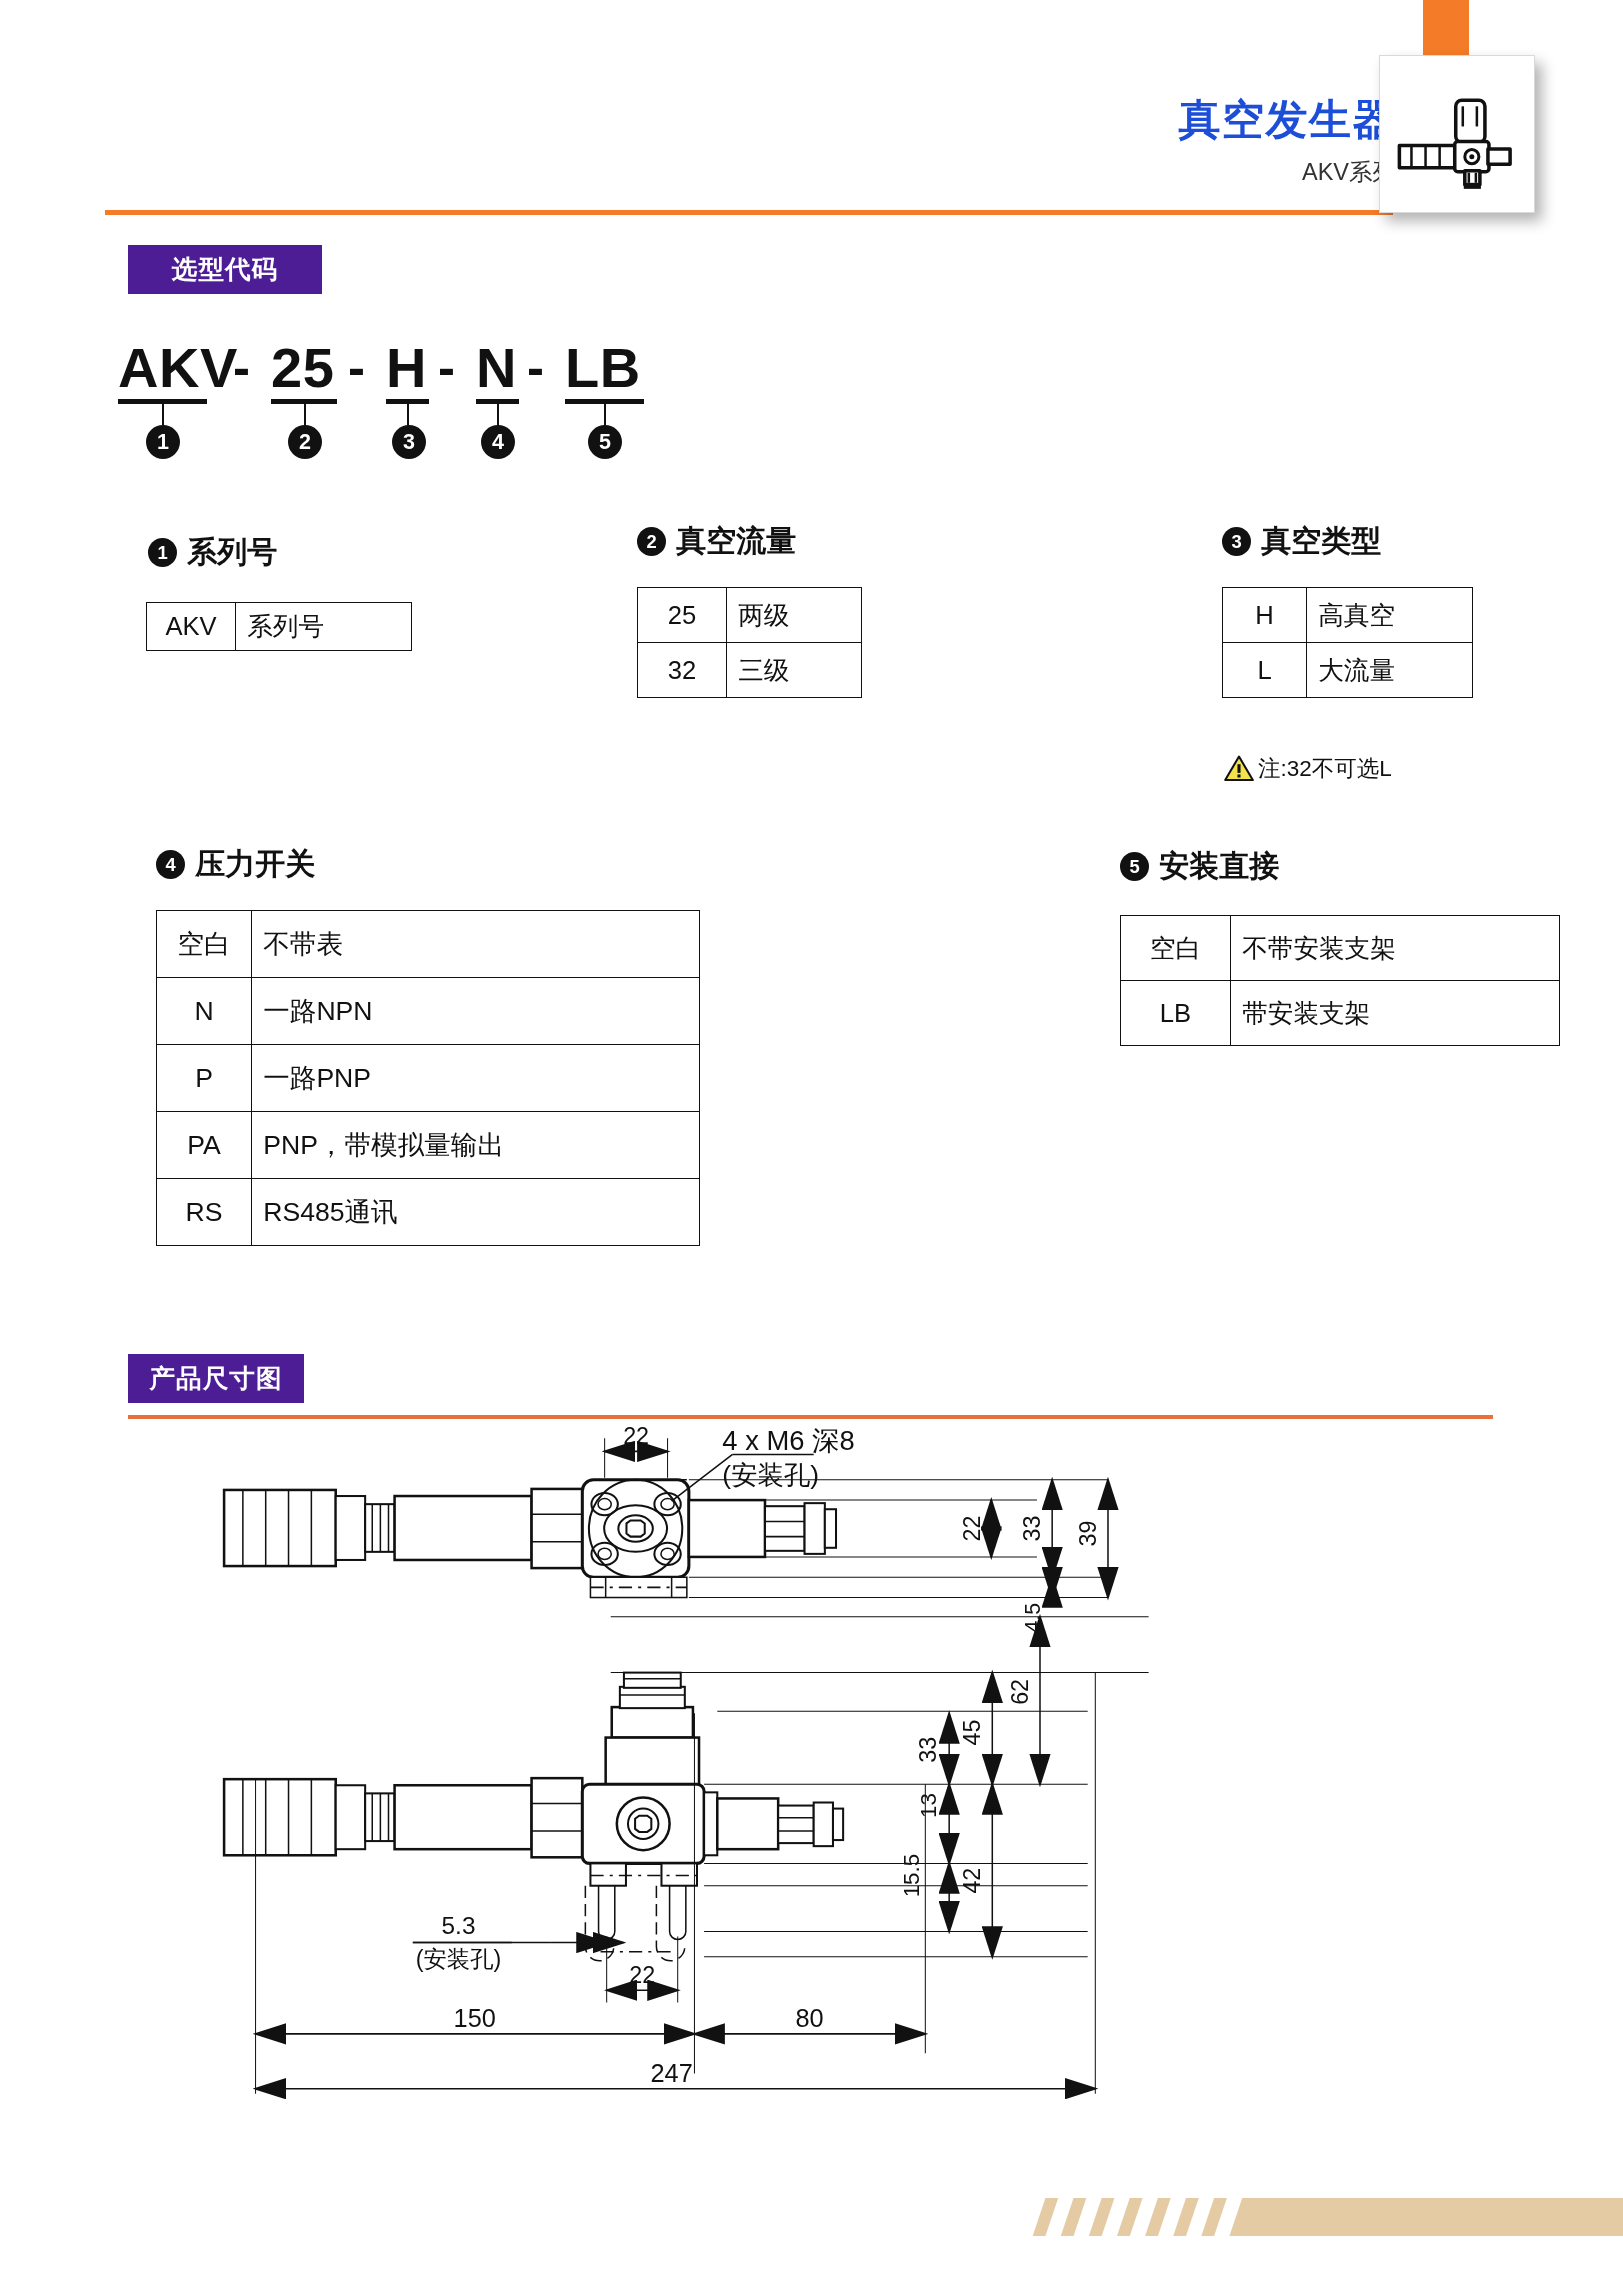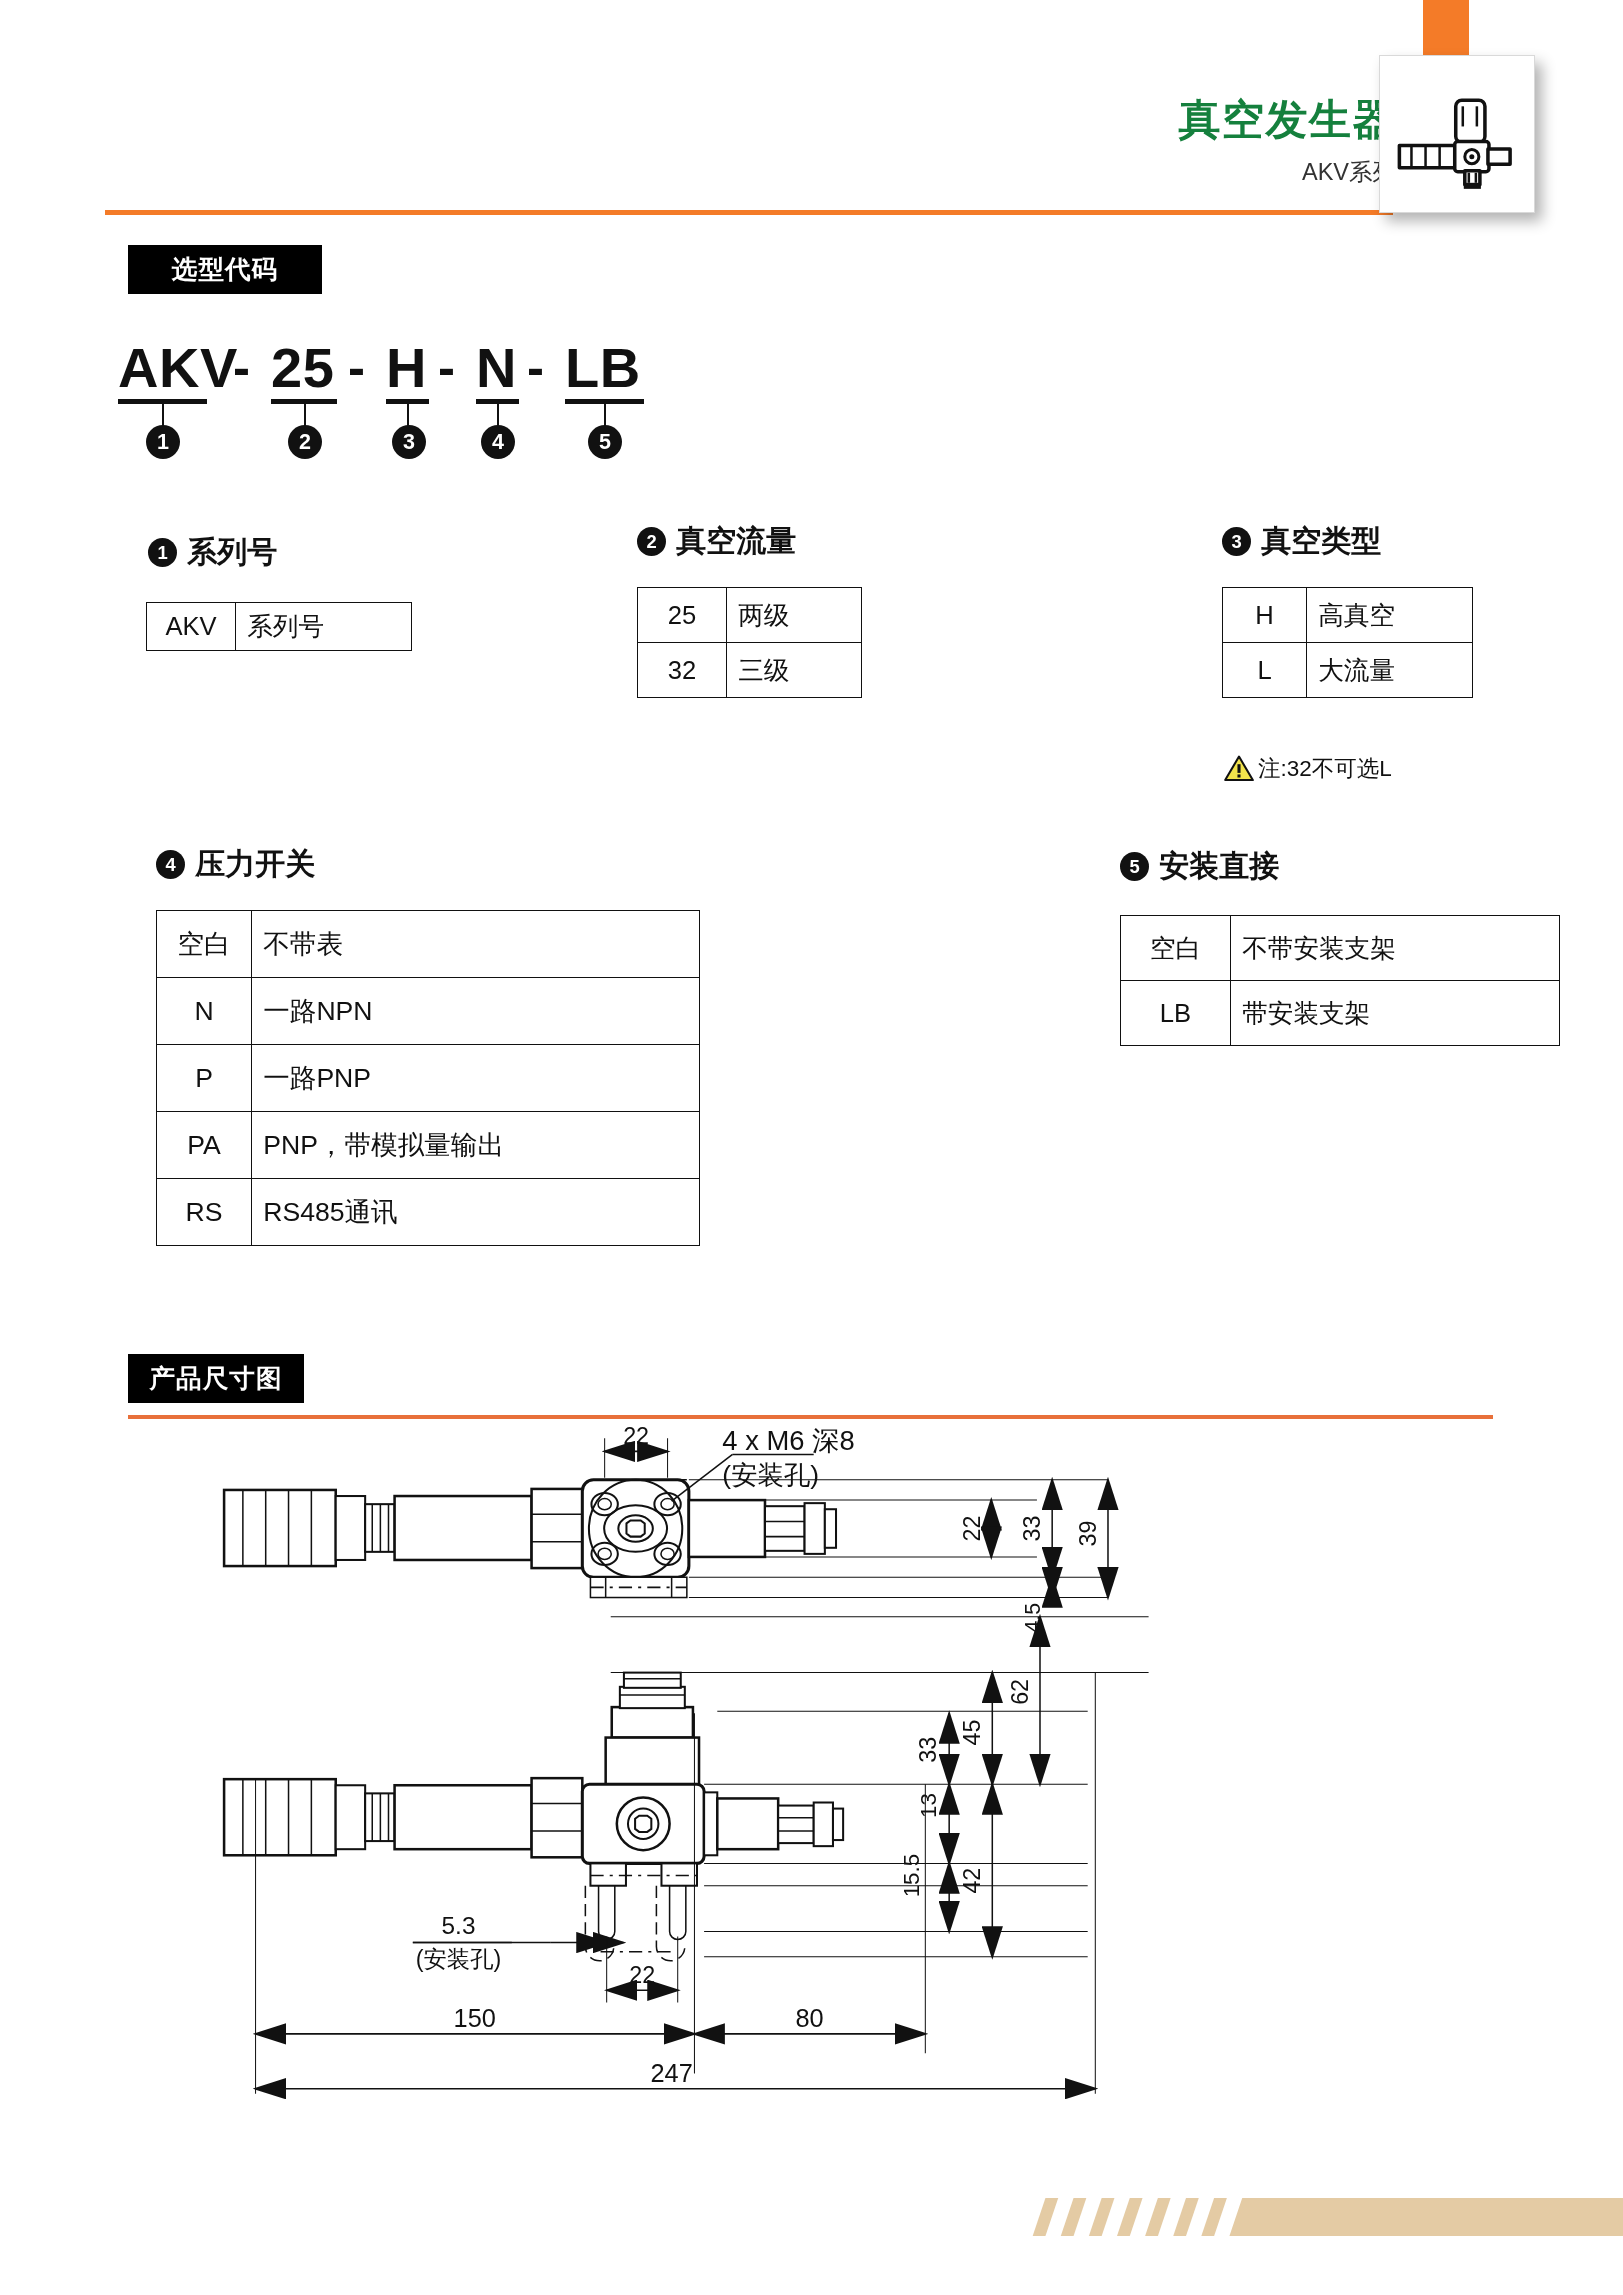--- a/index.html
+++ b/index.html
@@ -16,29 +16,29 @@
                 background:#F47B28; }
   #product-thumb-card { position:absolute; left:1379px; top:55px; width:156px; height:158px;
                 background:#ffffff; border:1px solid #d9d9d9;
                 box-shadow:7.2px 8.2px 13.3px rgba(0,0,0,0.30); z-index:6; }
   #product-thumb-card svg { width:100%; height:100%; }
 
   #logo { position:absolute; left:156px; top:147px; width:266px; height:61px; }
   #logo svg { width:100%; height:100%; }
 
   #title-cn { position:absolute; left:1069px; top:92px; width:327px; height:56px;
-              color:#15803d; font-weight:bold; font-size:42px; letter-spacing:1.5px;
+              color:#1d4ed8; font-weight:bold; font-size:42px; letter-spacing:1.5px;
               text-align:right; white-space:nowrap; z-index:3; }
   #title-series { position:absolute; left:1069px; top:156px; width:327px; height:31px;
               color:#333; font-size:23.5px; text-align:right; white-space:nowrap; z-index:3; }
   #header-rule { position:absolute; left:105px; top:210px; width:1288px; height:4.6px;
               background:#F47B28; }
 
   
-  .banner { position:absolute; background:#000000; color:#fff; font-weight:bold;
+  .banner { position:absolute; background:#4c1d95; color:#fff; font-weight:bold;
             font-size:25.6px; display:flex; align-items:center; justify-content:center;
             letter-spacing:1px; }
   #banner-code { left:128px; top:245px; width:194px; height:49px; }
   #banner-dim  { left:128px; top:1354px; width:176px; height:49px; }
   #dim-rule { position:absolute; left:128px; top:1415px; width:1365px; height:4.1px;
               background:#E8703A; }
 
   
   #code-row { position:absolute; left:118px; top:337px; width:767px; height:66px; }
   .code-seg { position:absolute; font-size:56px; font-weight:bold; letter-spacing:0.5px;

